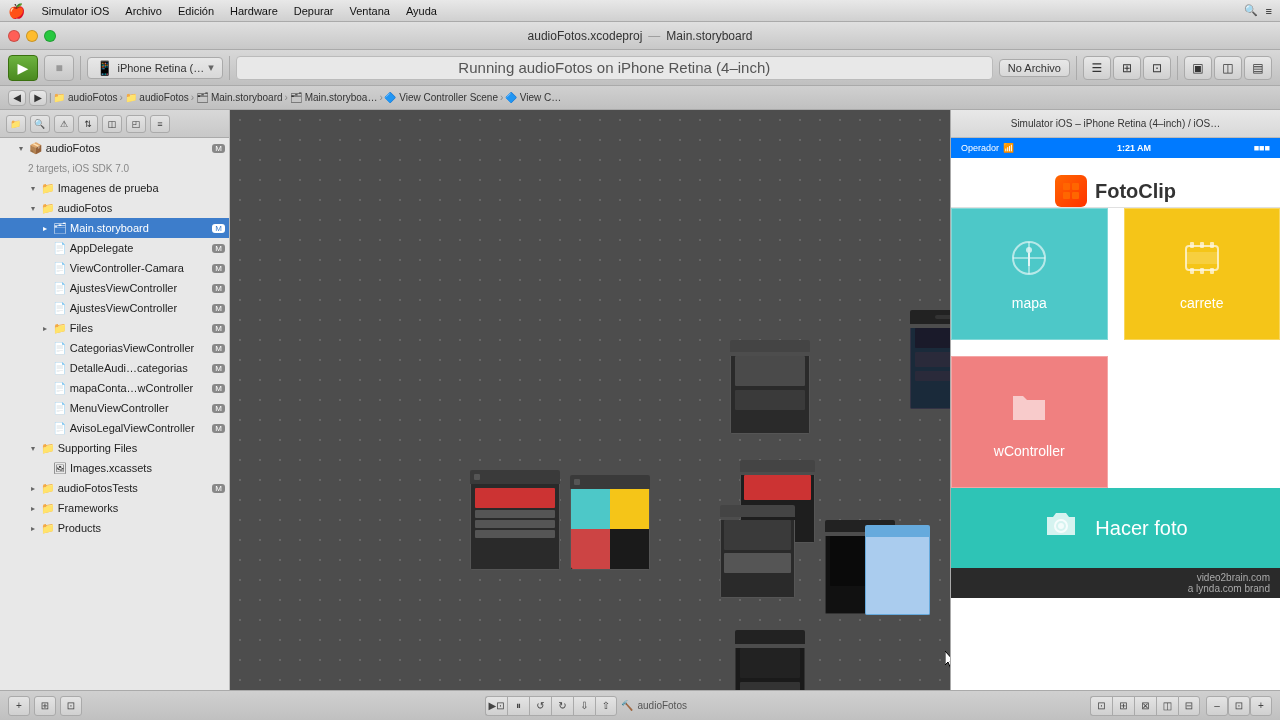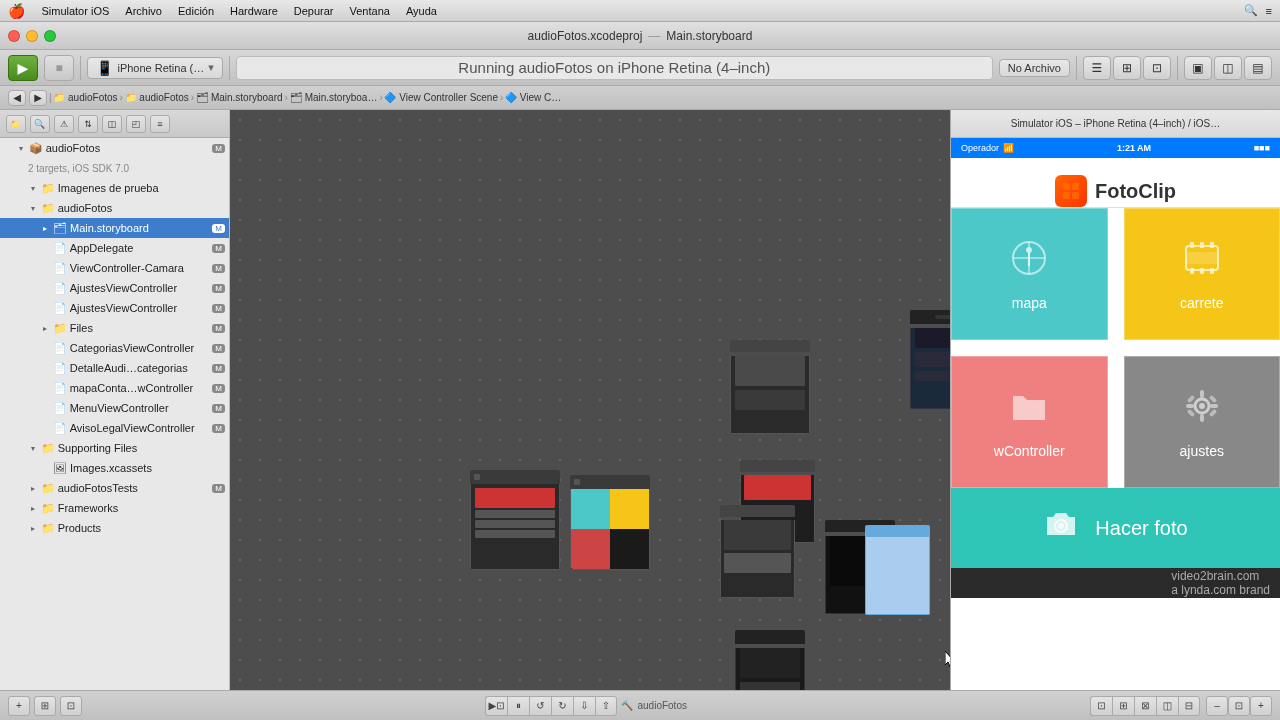--- a/index.html
+++ b/index.html
@@ -316,21 +316,21 @@
       gap: 16px;
     }
     .hacer-foto-icon { font-size: 32px; color: white; }
     .hacer-foto-text { font-size: 20px; color: white; font-weight: 500; }
     .fotoclip-footer {
       height: 30px;
       background: #2a2a2a;
       display: flex; align-items: center; justify-content: flex-end;
       padding: 0 10px;
     }
-    .footer-brand { font-size: 12px; color: #aaa; }
+    .footer-brand { font-size: 10px; color: #aaa; text-align: right; }
 
     
     .bottom-bar {
       width: 1280px;
       height: 30px;
       background: linear-gradient(to bottom, #d0d0d0, #c0c0c0);
       display: flex; align-items: center; justify-content: space-between;
       padding: 0 8px;
       border-top: 1px solid #aaa;
     }
@@ -751,37 +751,20 @@
           <span class="cell-label">carrete</span>
         </div>
         <div class="grid-cell red-light">
           <div class="cell-icon">
             <svg width="40" height="40" viewBox="0 0 40 40">
               <path d="M4,10 L4,34 L36,34 L36,14 L18,14 L14,10 Z" fill="white" opacity="0.7"></path>
             </svg>
           </div>
           <span class="cell-label">wController</span>
         </div>
-        <div class="grid-cell gray-dark">
-          <div class="cell-icon">
-            <svg width="40" height="40" viewBox="0 0 40 40">
-              <circle cx="20" cy="20" r="7" fill="none" stroke="white" stroke-width="3" opacity="0.7"></circle>
-              <circle cx="20" cy="20" r="3" fill="white" opacity="0.7"></circle>
-              <rect x="18" y="4" width="4" height="8" rx="2" fill="white" opacity="0.6"></rect>
-              <rect x="18" y="28" width="4" height="8" rx="2" fill="white" opacity="0.6"></rect>
-              <rect x="4" y="18" width="8" height="4" rx="2" fill="white" opacity="0.6"></rect>
-              <rect x="28" y="18" width="8" height="4" rx="2" fill="white" opacity="0.6"></rect>
-              <rect x="7" y="9" width="4" height="8" rx="2" fill="white" opacity="0.5" transform="rotate(45 9 13)"></rect>
-              <rect x="29" y="9" width="4" height="8" rx="2" fill="white" opacity="0.5" transform="rotate(-45 31 13)"></rect>
-              <rect x="7" y="23" width="4" height="8" rx="2" fill="white" opacity="0.5" transform="rotate(-45 9 27)"></rect>
-              <rect x="29" y="23" width="4" height="8" rx="2" fill="white" opacity="0.5" transform="rotate(45 31 27)"></rect>
-            </svg>
-          </div>
-          <span class="cell-label">ajustes</span>
-        </div>
       </div>
 
       <div class="fotoclip-hacer-foto">
         <div class="hacer-foto-icon">
           <svg width="36" height="30" viewBox="0 0 36 30">
             <path d="M4,8 L4,26 L32,26 L32,8 L26,8 L23,4 L13,4 L10,8 Z" fill="white" opacity="0.8"></path>
             <circle cx="18" cy="17" r="6" fill="rgba(255,255,255,0)" stroke="white" stroke-width="2" opacity="0.8"></circle>
             <circle cx="18" cy="17" r="3" fill="white" opacity="0.7"></circle>
           </svg>
         </div>

